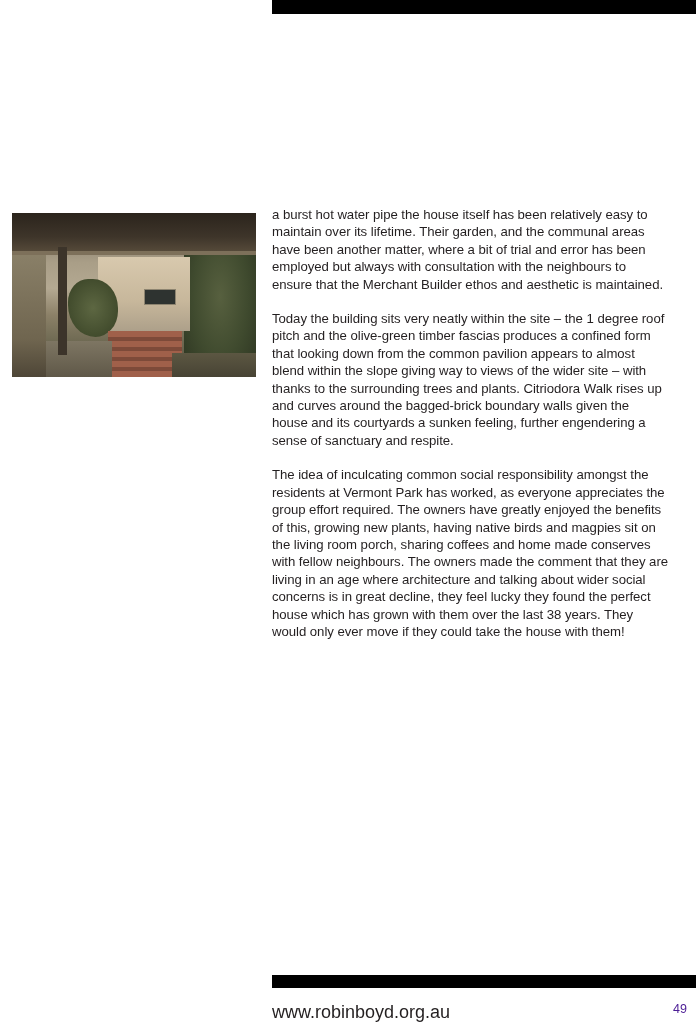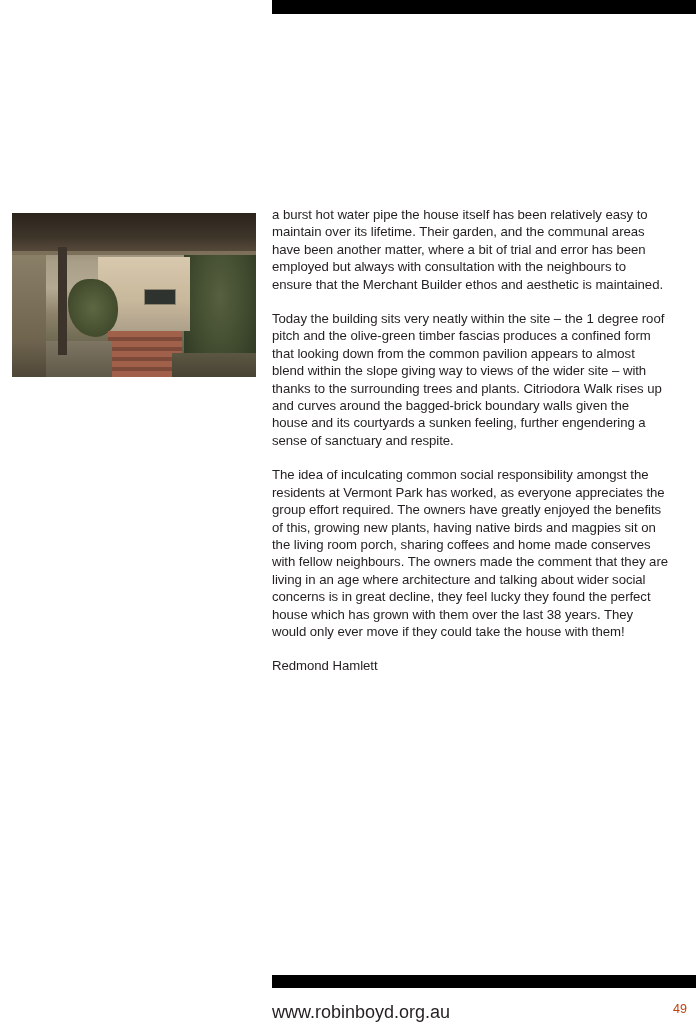--- a/index.html
+++ b/index.html
@@ -169,21 +169,21 @@
     top: 0px;
     font-size: 18px;
     color: #231f20;
     font-family: "Liberation Sans", sans-serif;
   }
   .footer-page {
     position: absolute;
     right: 9px;
     top: 0px;
     font-size: 12.5px;
-    color: #c2410c;
+    color: #4c1d95;
     font-family: "Liberation Sans", sans-serif;
   }
 </style>
 </head>
 <body>
 
 <div class="page">
 
   <div class="top-bar"></div>
 
@@ -199,21 +199,20 @@
     <div class="photo-wall-left"></div>
     <div class="photo-eave"></div>
     <div class="photo-eave-edge"></div>
     <div class="photo-post"></div>
   </div>
 
   <div class="text-col">
     <p class="para">a burst hot water pipe the house itself has been relatively easy to maintain over its lifetime.  Their garden, and the communal areas have been another matter, where a bit of trial and error has been employed but always with consultation with the neighbours to ensure that the Merchant Builder ethos and aesthetic is maintained.</p>
     <p class="para">Today the building sits very neatly within the site – the 1 degree roof pitch and the olive-green timber fascias produces a confined form that looking down from the common pavilion appears to almost blend within the slope giving way to views of the wider site – with thanks to the surrounding trees and plants.  Citriodora Walk rises up and curves around the bagged-brick boundary walls given the house and its courtyards a sunken feeling, further engendering a sense of sanctuary and respite.</p>
     <p class="para">The idea of inculcating common social responsibility amongst the residents at Vermont Park has worked, as everyone appreciates the group effort required.  The owners have greatly enjoyed the benefits of this, growing new plants, having native birds and magpies sit on the living room porch, sharing coffees and home made conserves with fellow neighbours.  The owners made the comment that they are living in an age where architecture and talking about wider social concerns is in great decline, they feel lucky they found the perfect house which has grown with them over the last 38 years.  They would only ever move if they could take the house with them!</p>
-    <p class="para signature">Redmond Hamlett</p>
   </div>
 
   <div class="bottom-bar"></div>
 
   <div class="footer">
     <span class="footer-url">www.robinboyd.org.au</span>
     <span class="footer-page">49</span>
   </div>
 
 </div>

